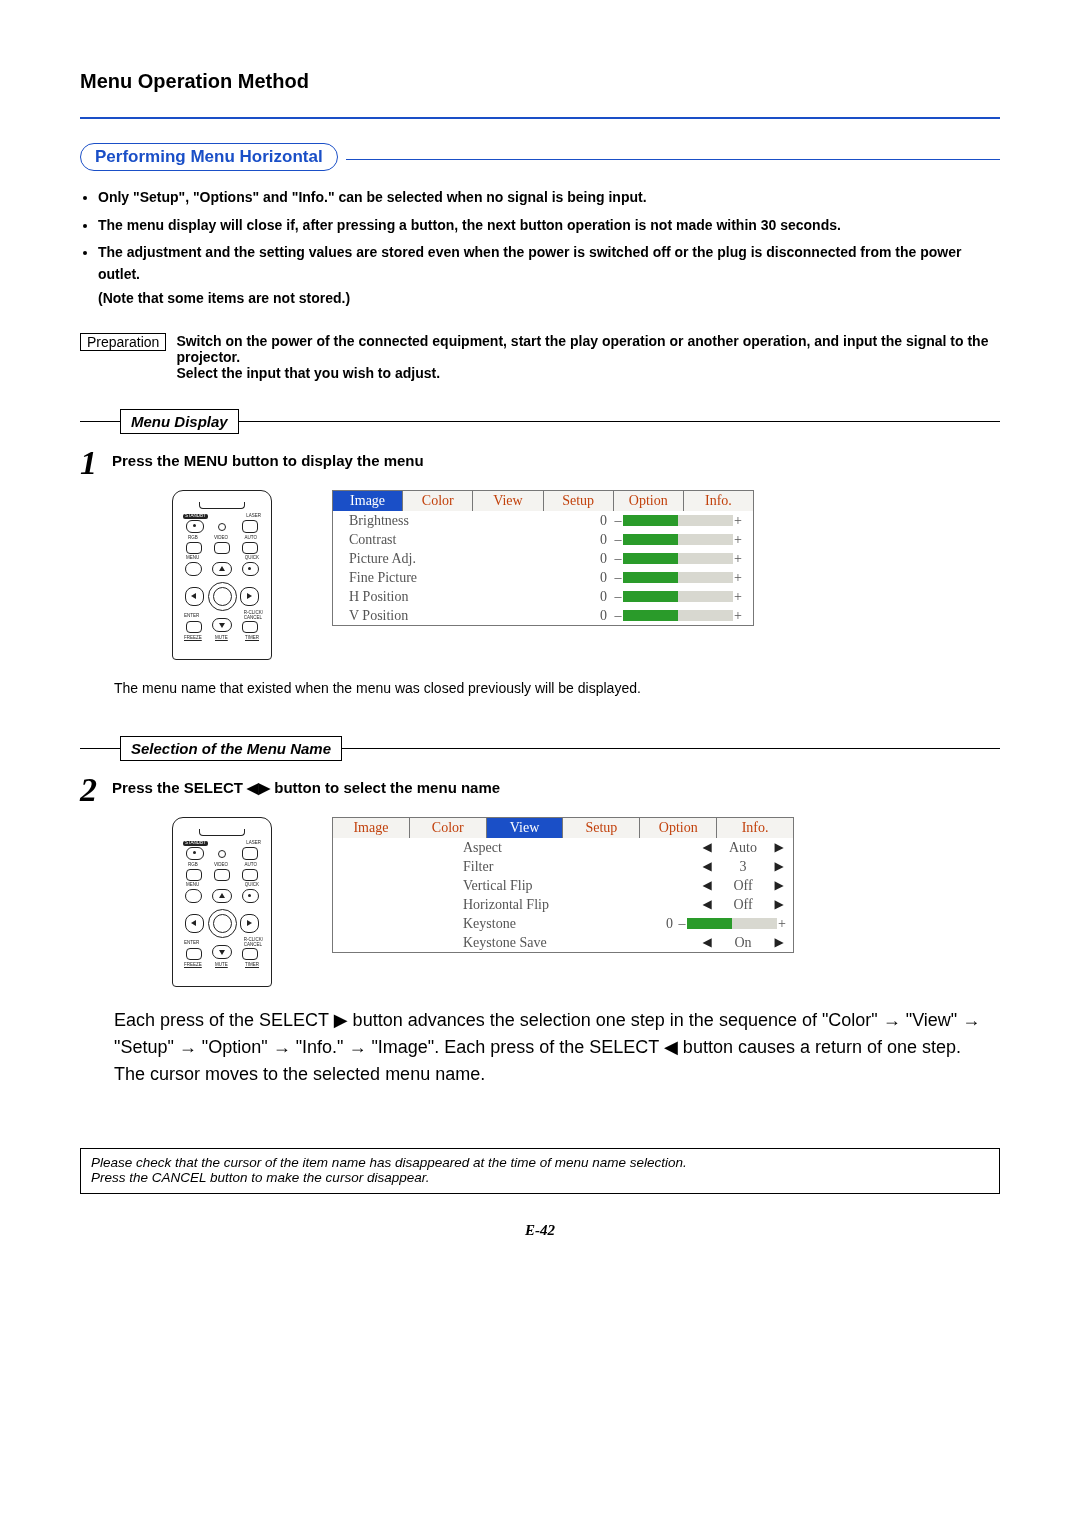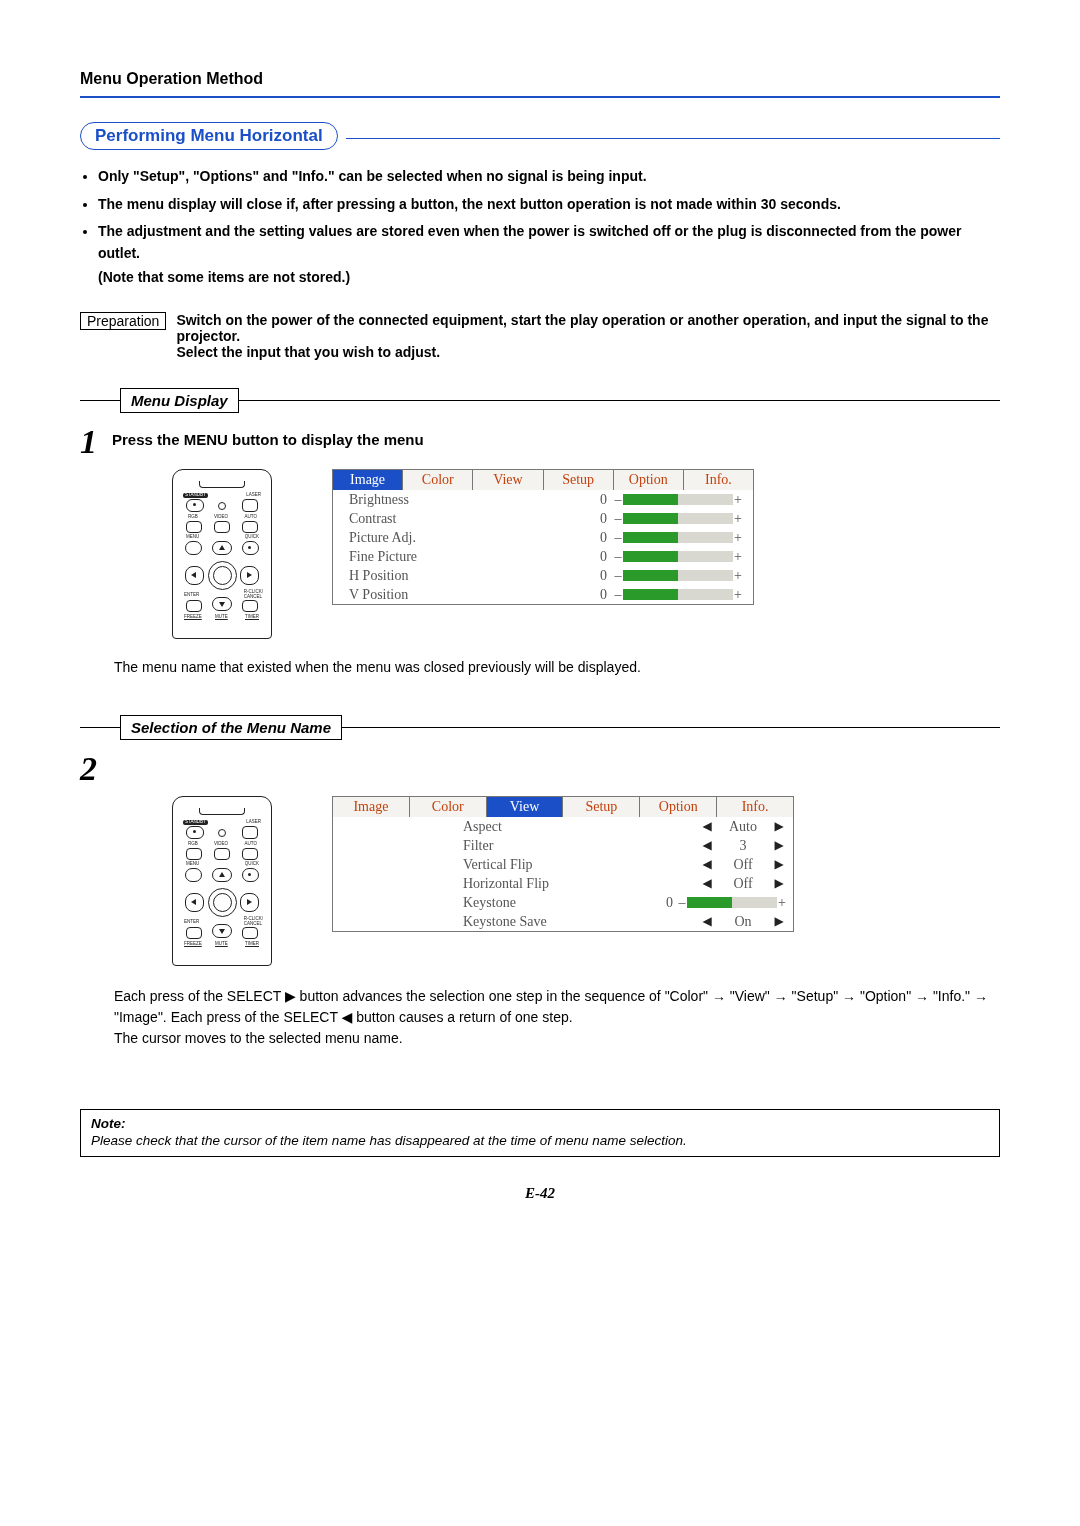--- a/index.html
+++ b/index.html
@@ -8,22 +8,22 @@
     font-size: 14px;
     color: #000;
     margin: 0;
     padding: 70px 80px 40px 80px;
     width: 1080px;
     box-sizing: border-box;
     background: #fff;
   }
   .page-header {
     font-weight: bold;
-    font-size: 16px;
-    margin-bottom: 8px;
+    font-size: 20px;
+    margin-bottom: 24px;
   }
   .header-rule {
     border: none;
     border-top: 2.5px solid #1a4fc7;
     margin: 0 0 24px 0;
   }
   .section-title-bracket {
     display: inline-block;
     border: 1.5px solid #1a4fc7;
     border-radius: 14px;
@@ -190,21 +190,21 @@
   .view-row .label { flex:1; }
   .view-row .tri-l, .view-row .tri-r { width:16px; text-align:center; color:#222; font-size:12px;}
   .view-row .value { width:56px; text-align:center; }
   .view-row .slider-area { display:flex; align-items:center; width:132px;}
   .caption-text {
     margin: 20px 0 40px 34px;
     font-size: 14px;
   }
   .para {
     margin: 20px 0 40px 34px;
-    font-size: 14px;
+    font-size: 18px;
     line-height: 1.5;
   }
   .note-box {
     border: 1px solid #000;
     padding: 6px 10px 8px 10px;
     margin-top: 60px;
     font-size: 13.5px;
   }
   .note-box .note-title { font-style: italic; font-weight: bold; margin-bottom: 2px;}
   .note-box .note-line { font-style: italic; }
@@ -399,20 +399,21 @@
 <div class="caption-text">The menu name that existed when the menu was closed previously will be displayed.</div>
 
 <div class="sub-section-row">
   <span class="sub-section-line left"></span>
   <span class="sub-section-box">Selection of the Menu Name</span>
   <span class="sub-section-line"></span>
 </div>
 
 <div class="step-row">
   <div class="step-num">2</div>
+  <div class="step-text">Press the SELECT ◀▶ button to select the menu name</div>
 </div>
 
 <div class="step-body">
 
   <div class="remote">
     <div class="remote-outline"></div>
     <div class="remote-notch"></div>
     <span class="tiny" style="left:11px; top:24px; background:#222; color:#fff; padding:0 2px; border-radius:2px;">STANDBY</span>
     <span class="tiny" style="right:11px; top:24px;">LASER</span>
     <div class="btn-round" style="left:14px; top:30px; width:16px; height:11px; border-radius:6px;">
@@ -511,17 +512,17 @@
       </div>
   </div>
 </div>
 
 <div class="para">
   <span>Each press of the SELECT ▶ button advances the selection one step in the sequence of "Color" → "View" → "Setup" → "Option" → "Info." → "Image". Each press of the SELECT ◀ button causes a return of one step.</span><br>
   <span>The cursor moves to the selected menu name.</span>
 </div>
 
 <div class="note-box">
-  <div class="note-title">Note:</div>
   <div class="note-line">Please check that the cursor of the item name has disappeared at the time of menu name selection.</div>
+  <div class="note-line">Press the CANCEL button to make the cursor disappear.</div>
 </div>
 
 <div class="page-footer">E-42</div>
 
 </body></html>

